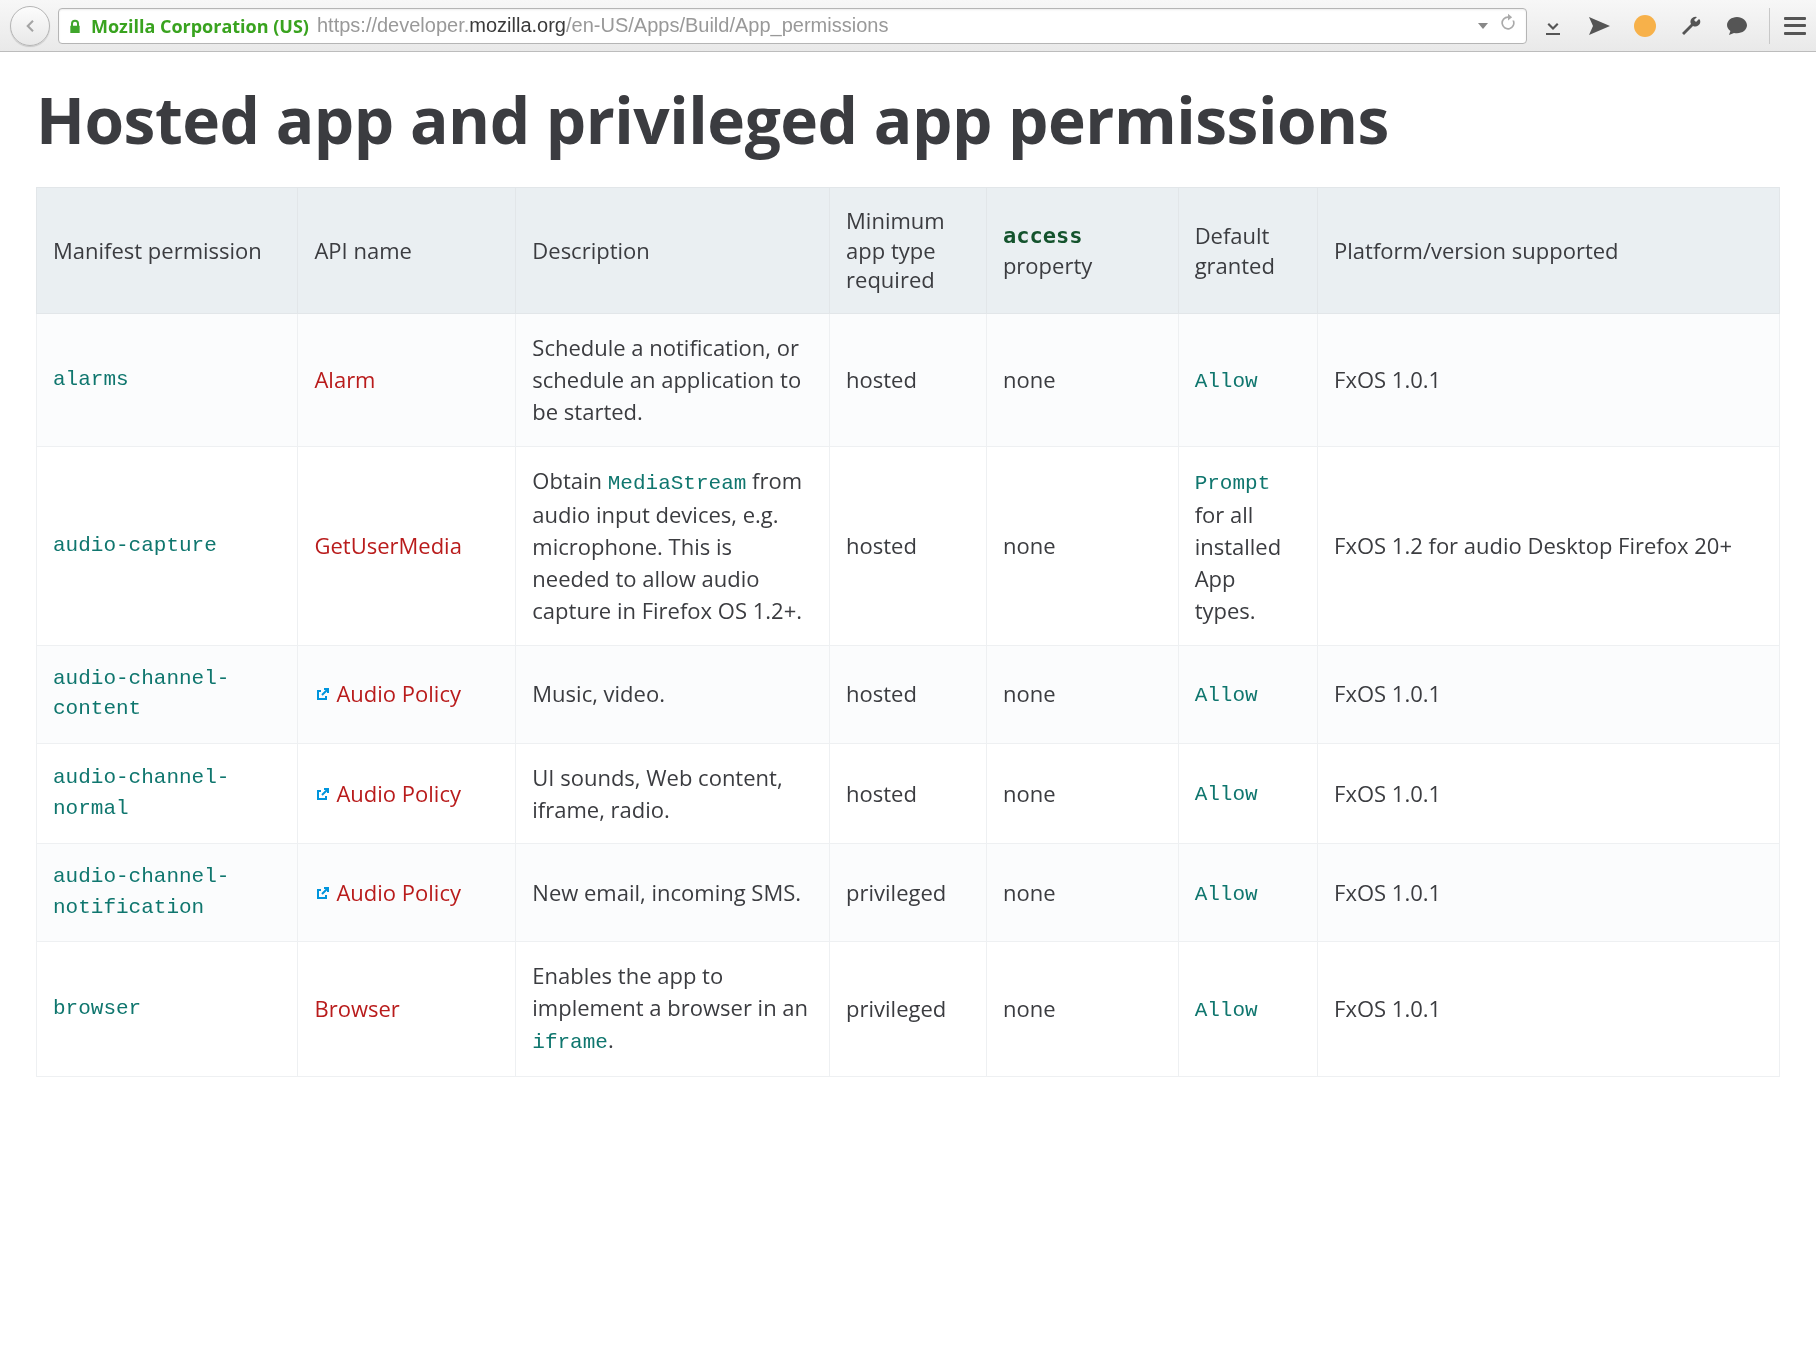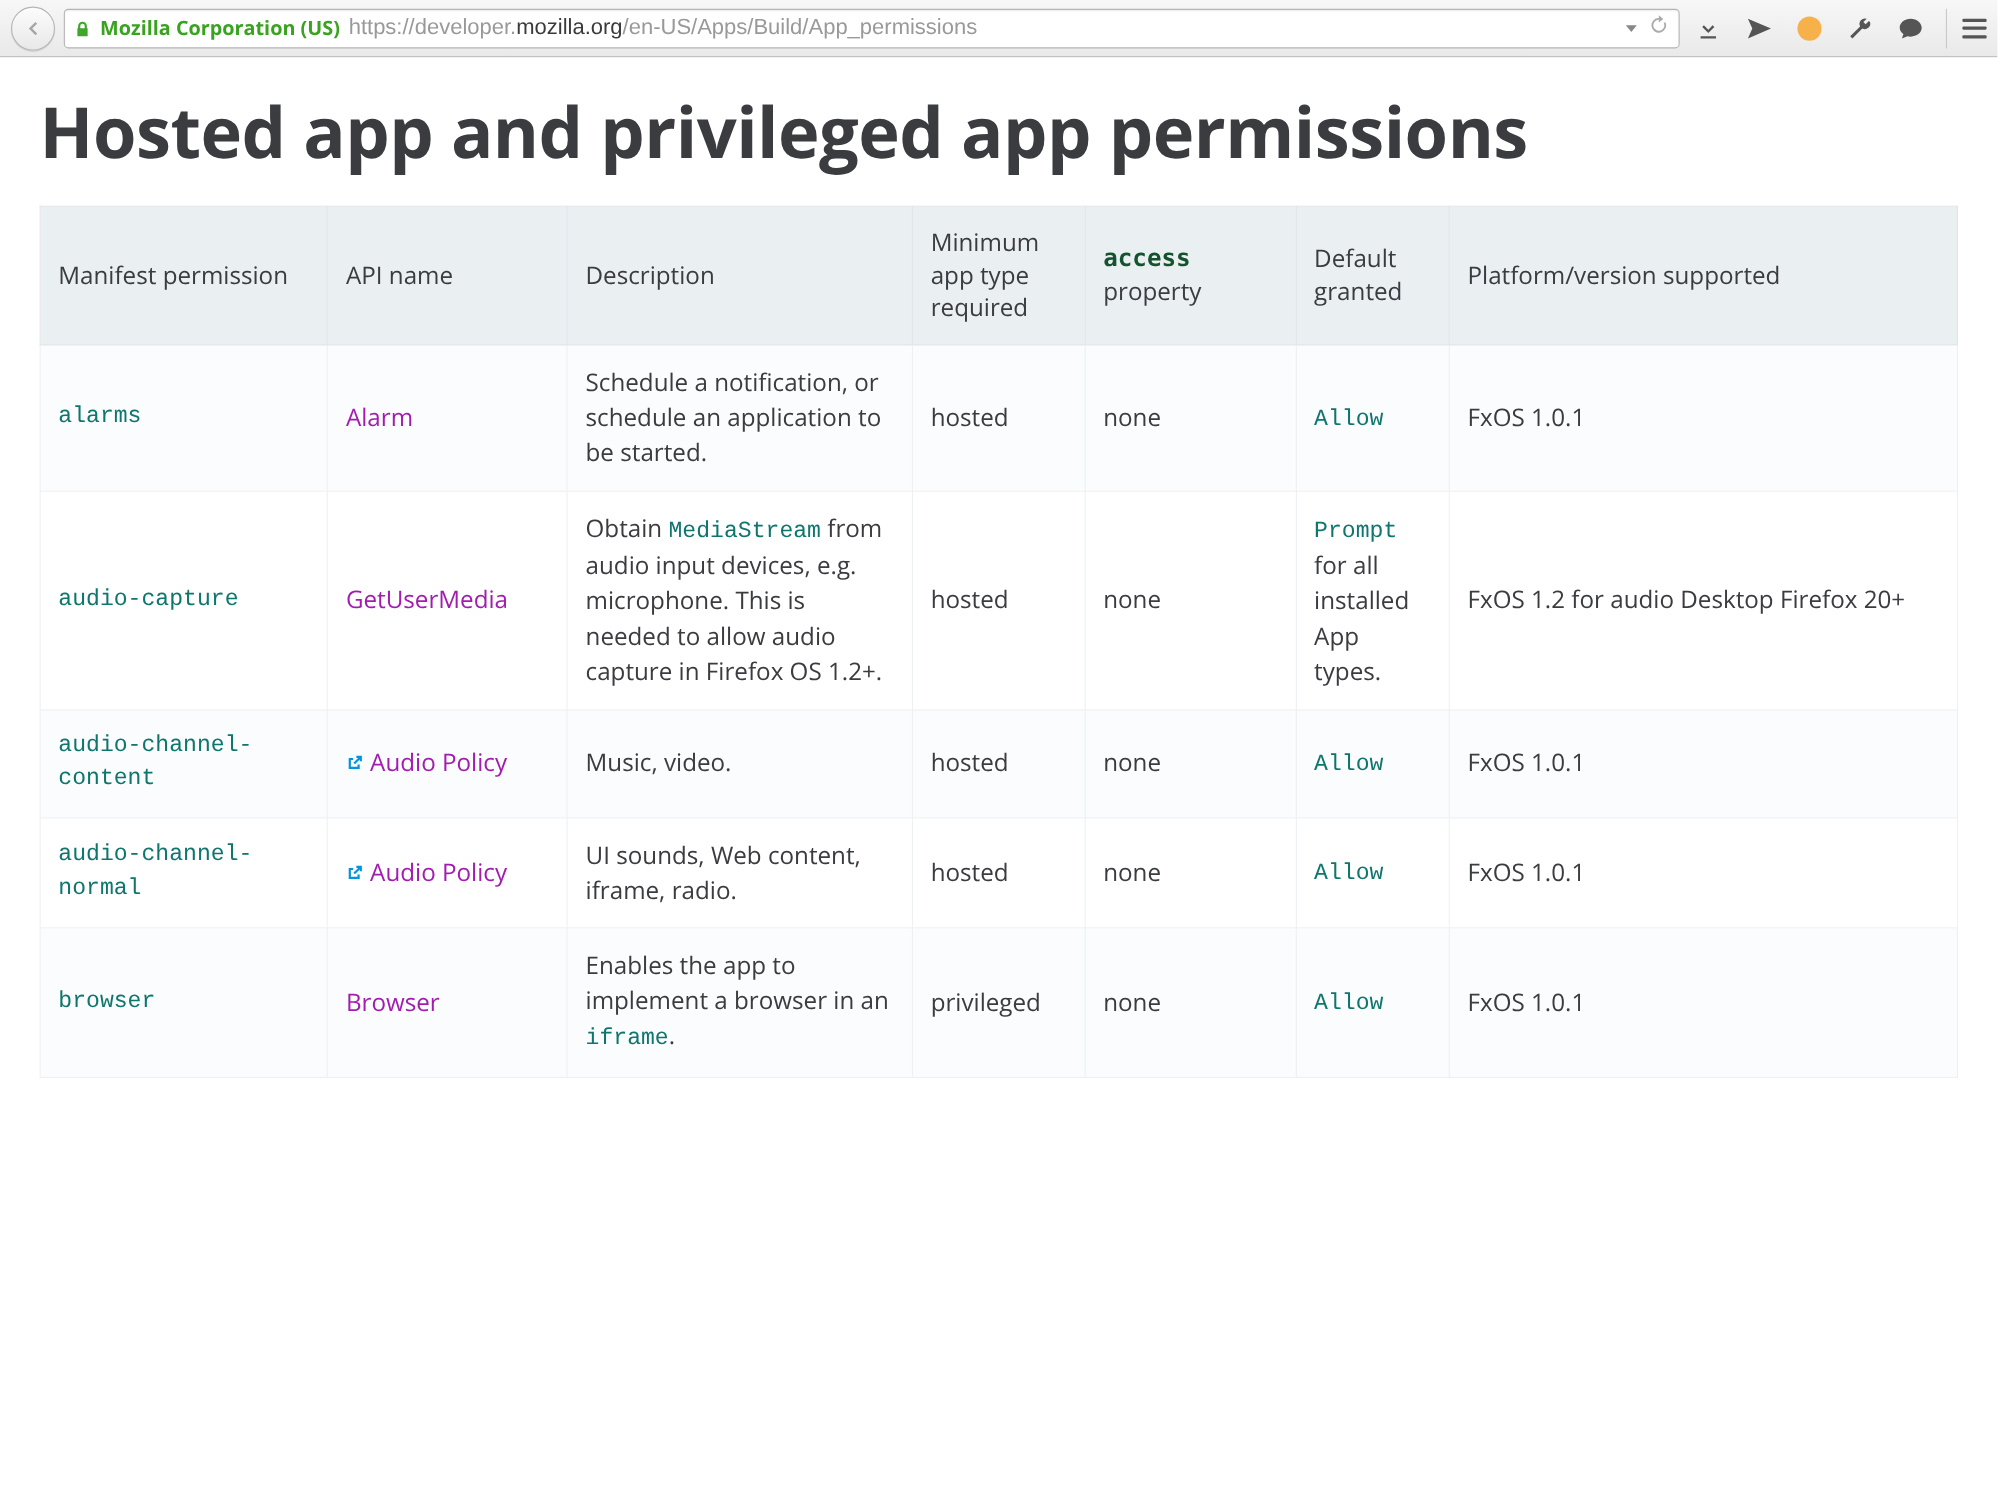--- a/index.html
+++ b/index.html
@@ -82,21 +82,21 @@
   table.perm th .codeword { font-family: Consolas, Menlo, monospace; font-weight:700; color:#14532d; }
   table.perm td {
     padding: 18px 16px;
     border: 1px solid #eef0f2;
     vertical-align: middle;
     line-height: 1.45;
     background:#fff;
   }
   table.perm tbody tr:nth-child(odd) td { background:#fbfcfd; }
   .mono { font-family: Consolas, Menlo, "Courier New", monospace; font-size:21px; color:#0f766e; }
-  a.api { color:#a21caf; text-decoration:none; }
+  a.api { color:#b91c1c; text-decoration:none; }
   .ext { margin-right:6px; }
   .ext svg { width:16px;height:16px; vertical-align:-1px; }
 </style>
 </head>
 <body>
 
 <div class="chrome">
   <div class="back-btn">
     <svg viewBox="0 0 24 24">
         <path fill="#666" d="M15 4l-8 8 8 8 2-2-6-6 6-6z"></path>
@@ -209,20 +209,31 @@
           <td><a href="#" class="api"><span class="ext"><svg viewBox="0 0 16 16">
                   <path fill="#0095dd" d="M10 1h5v5h-2V4.4L8.7 8.7 7.3 7.3 11.6 3H10V1zM3 3h4v2H5v6h6V9h2v4H3V3z"></path>
                 </svg></span><span>Audio Policy</span></a></td>
           <td><span>UI sounds, Web content, iframe, radio.</span></td>
           <td>hosted</td>
           <td>none</td>
           <td><span class="mono">Allow</span></td>
           <td>FxOS 1.0.1</td>
         </tr>
         <tr>
+          <td class="mono">audio-channel-notification</td>
+          <td><a href="#" class="api"><span class="ext"><svg viewBox="0 0 16 16">
+                  <path fill="#0095dd" d="M10 1h5v5h-2V4.4L8.7 8.7 7.3 7.3 11.6 3H10V1zM3 3h4v2H5v6h6V9h2v4H3V3z"></path>
+                </svg></span><span>Audio Policy</span></a></td>
+          <td><span>New email, incoming SMS.</span></td>
+          <td>privileged</td>
+          <td>none</td>
+          <td><span class="mono">Allow</span></td>
+          <td>FxOS 1.0.1</td>
+        </tr>
+        <tr>
           <td class="mono">browser</td>
           <td><a href="#" class="api"><span>Browser</span></a></td>
           <td><span>Enables the app to implement a browser in an </span><span class="mono">iframe</span><span>.</span></td>
           <td>privileged</td>
           <td>none</td>
           <td><span class="mono">Allow</span></td>
           <td>FxOS 1.0.1</td>
         </tr>
       </tbody>
   </table>

